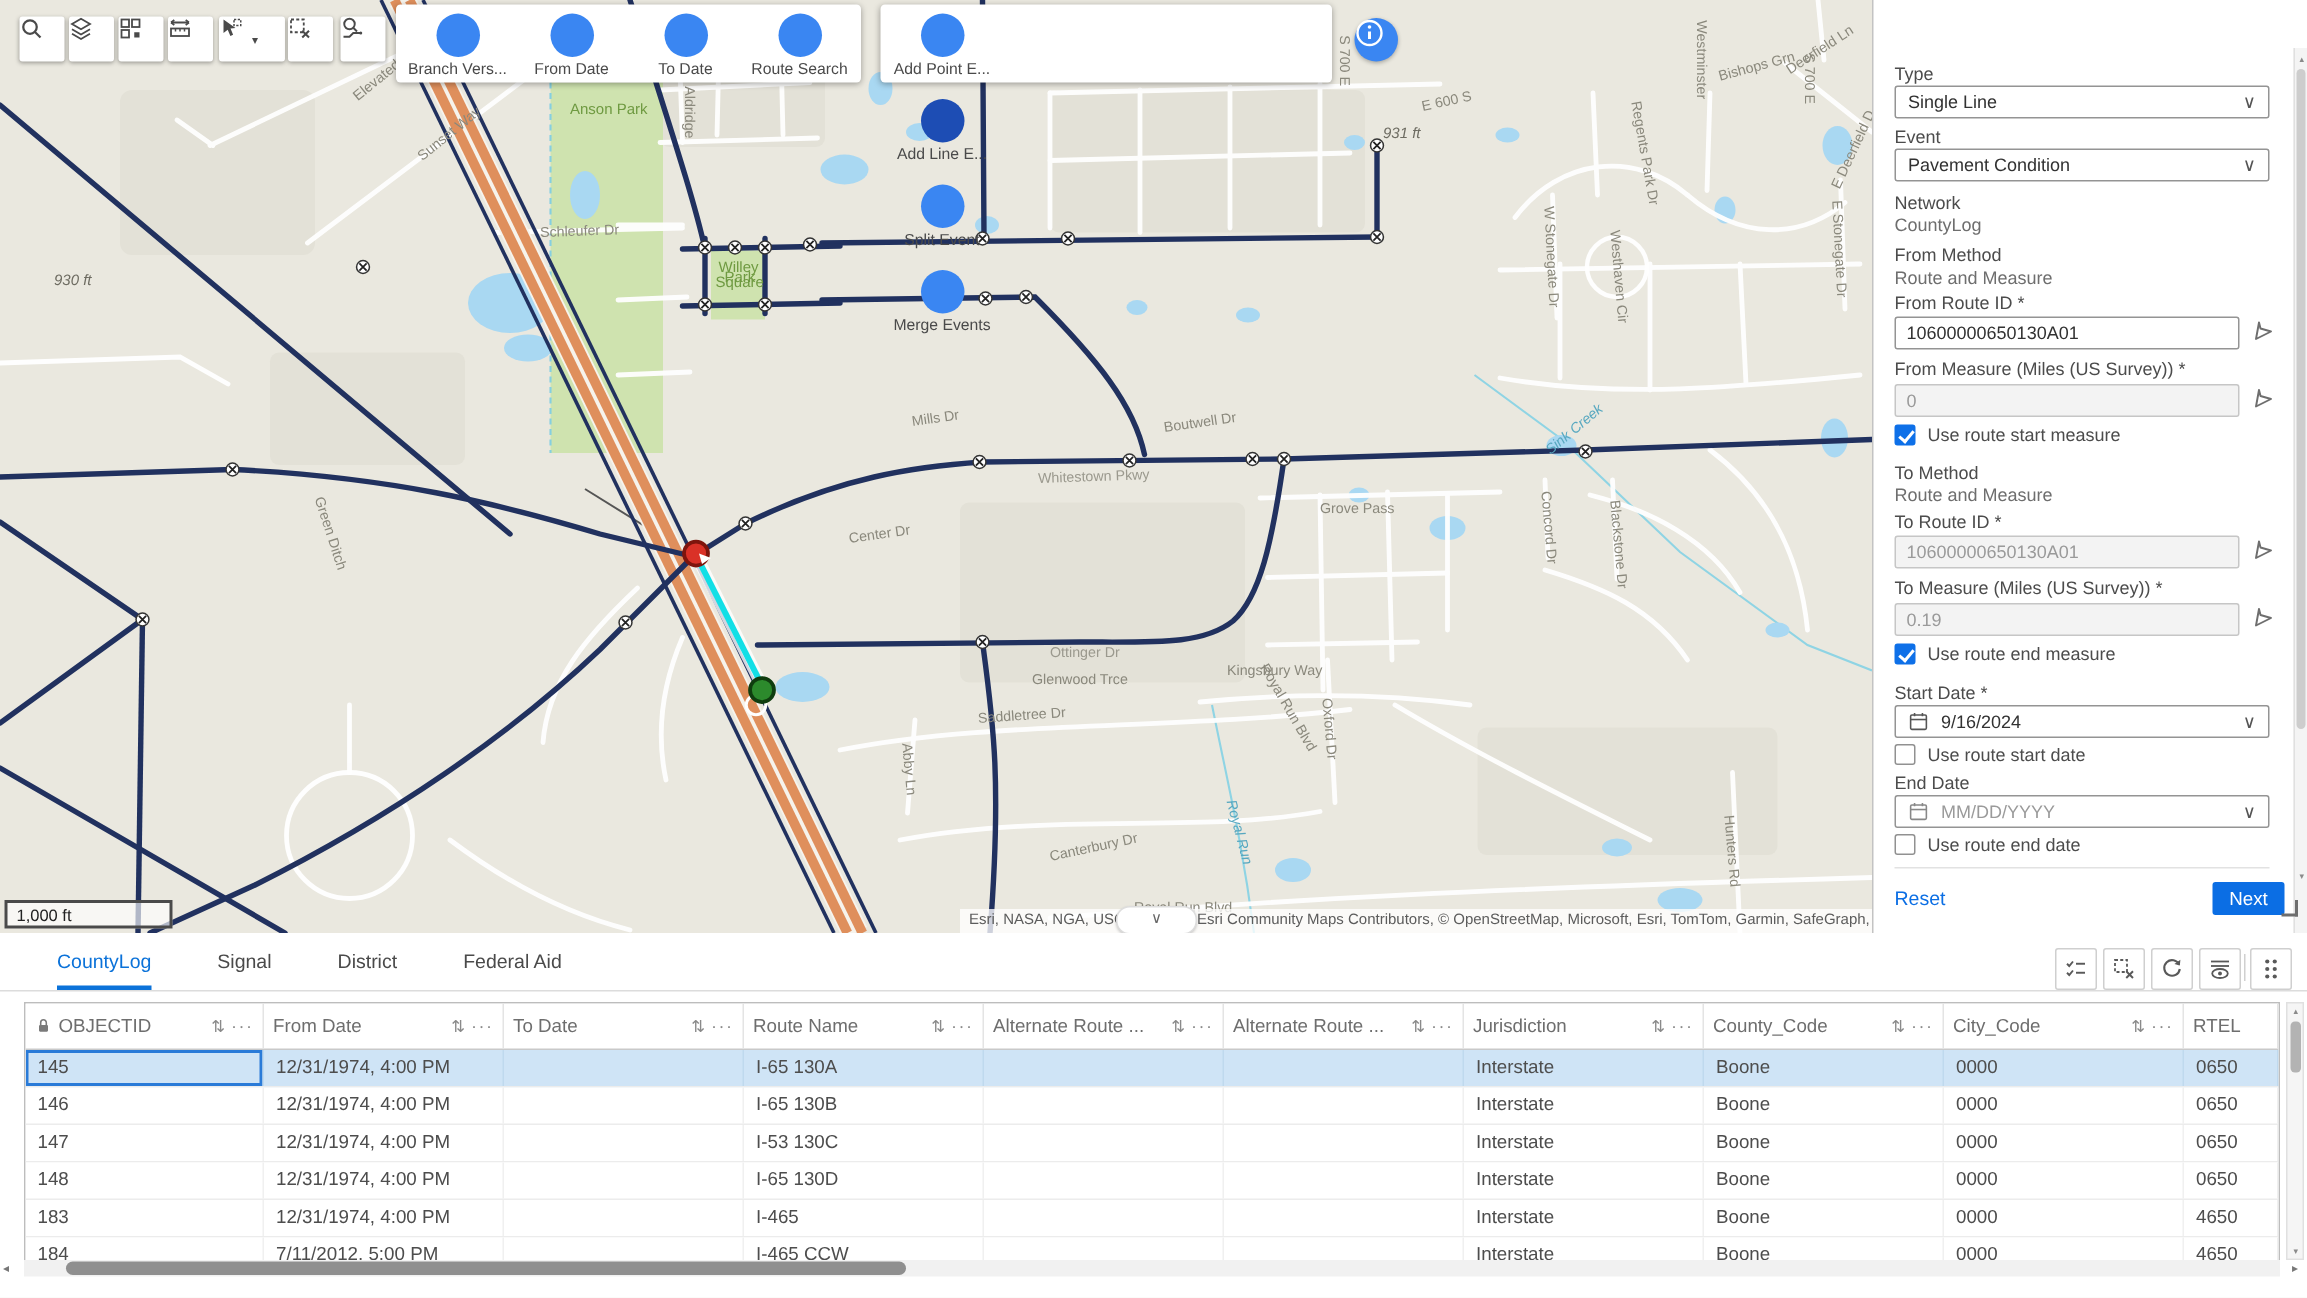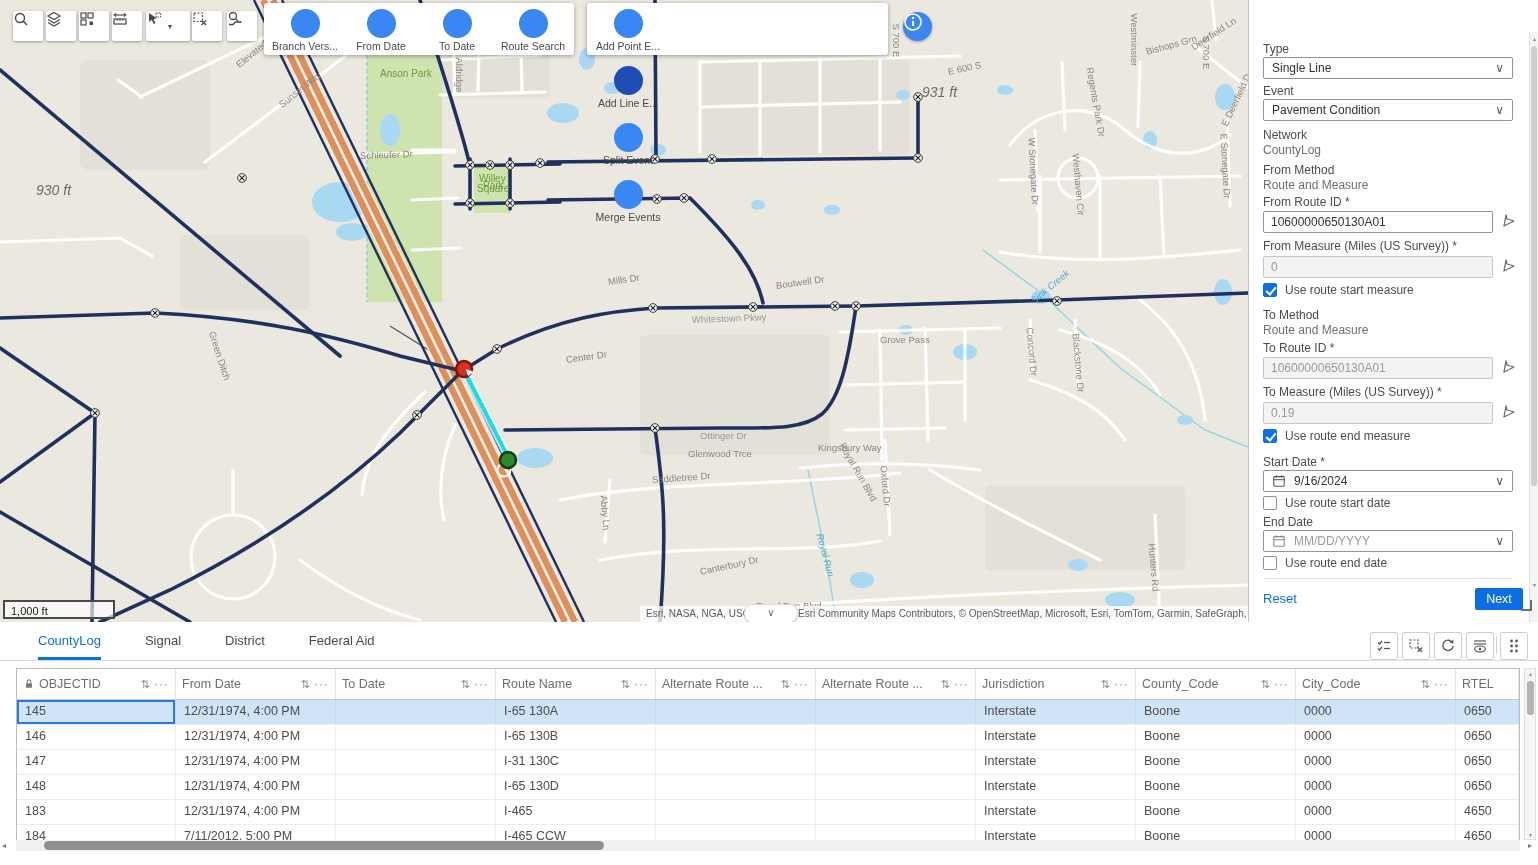--- a/index.html
+++ b/index.html
@@ -3,21 +3,21 @@
 <meta charset="utf-8">
 <style>
   html,body{margin:0;padding:0;background:#fff;font-family:"Liberation Sans",sans-serif;}
   #app{position:relative;width:1538px;height:865px;overflow:hidden;background:#fff;}
   
   #map{position:absolute;left:0;top:0;width:1248px;height:622px;background:#eae8df;overflow:hidden;}
   #map svg{position:absolute;left:0;top:0;}
   .lbl{position:absolute;font-size:9.5px;color:#8a887c;white-space:nowrap;transform-origin:left center;pointer-events:none;}
   .lbl.park{color:#6f9a41;font-size:10px;}
   .lbl.water{color:#58a8c0;font-style:italic;}
-  .lbl.elev{color:#6e6c62;font-style:italic;font-size:14px;}
+  .lbl.elev{color:#6e6c62;font-style:italic;font-size:10px;}
   .lbl.road{color:#9b998e;}
   #scalebar{position:absolute;left:3px;top:600px;width:112px;height:19px;border:2px solid #4a4a4a;background:rgba(255,255,255,.65);font-size:11px;color:#222;line-height:19px;padding-left:6px;box-sizing:border-box;}
   #attribution{position:absolute;left:640px;right:0;bottom:0;height:16px;background:rgba(255,255,255,.78);font-size:10px;color:#5c5c5c;line-height:16px;white-space:nowrap;overflow:hidden;padding-left:6px;}
   #attr-toggle{position:absolute;left:744px;top:604px;width:52px;height:17px;background:#fff;border:1px solid #ddd;border-radius:9px;text-align:center;font-size:10px;color:#666;line-height:15px;box-shadow:0 1px 2px rgba(0,0,0,.2);cursor:pointer;}
   
   .tool-btn{position:absolute;top:11px;height:30px;background:#fff;border-radius:2px;box-shadow:0 1px 3px rgba(0,0,0,.35);display:flex;align-items:center;justify-content:center;color:#4a4a4a;cursor:pointer;}
   .tool-btn svg{display:block;}
   .caret{font-size:8px;color:#4a4a4a;margin-left:4px;}
   .event-card{position:absolute;top:3px;height:52px;background:#fff;border-radius:3px;box-shadow:0 1px 4px rgba(0,0,0,.35);display:flex;align-items:flex-start;padding:6px 10px 0 10px;box-sizing:border-box;gap:14px;}
   .event-item{width:62px;display:flex;flex-direction:column;align-items:center;cursor:pointer;}
@@ -708,21 +708,21 @@
             <div class="td" style="width: 160px;"></div>
             <div class="td" style="width: 160px;">Interstate</div>
             <div class="td" style="width: 160px;">Boone</div>
             <div class="td" style="width: 160px;">0000</div>
             <div class="td" style="width: 63px;">0650</div>
           </div>
           <div class="tr">
             <div class="td" style="width: 159px;">147</div>
             <div class="td" style="width: 160px;">12/31/1974, 4:00 PM</div>
             <div class="td" style="width: 160px;"></div>
-            <div class="td" style="width: 160px;">I-31 130C</div>
+            <div class="td" style="width: 160px;">I-53 130C</div>
             <div class="td" style="width: 160px;"></div>
             <div class="td" style="width: 160px;"></div>
             <div class="td" style="width: 160px;">Interstate</div>
             <div class="td" style="width: 160px;">Boone</div>
             <div class="td" style="width: 160px;">0000</div>
             <div class="td" style="width: 63px;">0650</div>
           </div>
           <div class="tr">
             <div class="td" style="width: 159px;">148</div>
             <div class="td" style="width: 160px;">12/31/1974, 4:00 PM</div>

